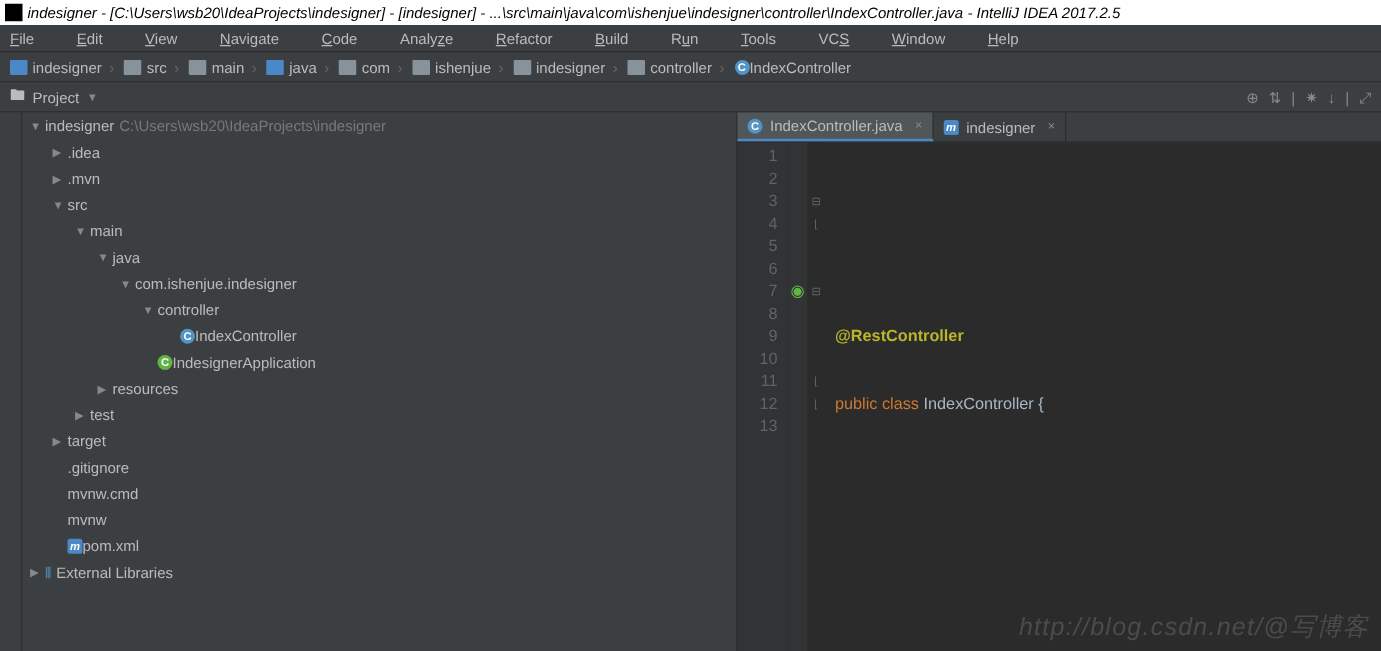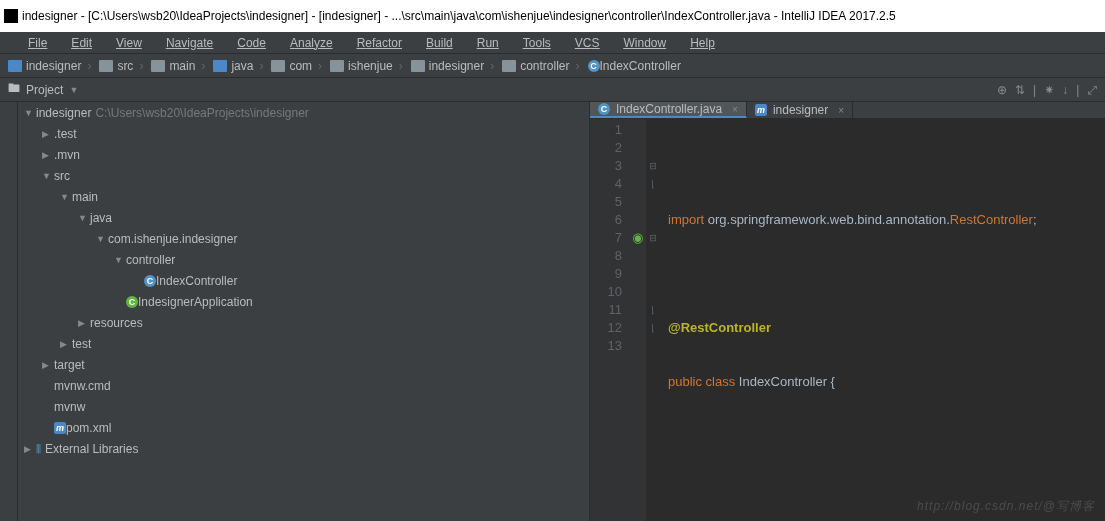--- a/index.html
+++ b/index.html
@@ -1,19 +1,19 @@
 <!DOCTYPE html>
 <html><head>
 <meta charset="utf-8">
 <style>
 * { margin: 0; padding: 0; box-sizing: border-box; font-family: "Segoe UI", Arial, sans-serif; }
 body { width: 1105px; height: 521px; background: #3c3f41; color: #bbb; font-size: 12px; overflow: hidden; }
-.titlebar { background: #fff; height: 32px; display: flex; align-items: center; padding: 0 4px; color: #000; }
+.titlebar { background: #fff; height: 20px; display: flex; align-items: center; padding: 0 4px; color: #000; font-style: italic; }
 .titlebar .icon { width: 14px; height: 14px; background: #000; margin-right: 4px; display: inline-block; }
-.menubar { height: 22px; background: #3c3f41; display: flex; align-items: center; padding: 0 20px; gap: 8px; border-bottom: 1px solid #2b2b2b; text-decoration: underline; }
+.menubar { height: 22px; background: #3c3f41; display: flex; align-items: center; padding: 0 0; gap: 18px; border-bottom: 1px solid #2b2b2b; }
 .menubar span { padding: 2px 8px; cursor: pointer; color: #bbb; }
 .menubar span u { text-decoration: underline; }
 .breadcrumb { height: 24px; background: #3c3f41; display: flex; align-items: center; padding: 0 6px; border-bottom: 1px solid #2b2b2b; }
 .crumb { display: flex; align-items: center; padding: 0 6px 0 2px; cursor: pointer; position: relative; }
 .crumb .ci { width: 14px; height: 12px; margin-right: 4px; }
 .folder-icon { background: #87939a; border-radius: 1px; }
 .folder-icon-blue { background: #4a88c7; border-radius: 1px; }
 .class-icon { width: 12px; height: 12px; background: #5294c4; border-radius: 50%; display: inline-flex; align-items: center; justify-content: center; color: #fff; font-size: 9px; font-weight: bold; }
 .crumb::after { content: "›"; color: #666; margin-left: 6px; }
 .crumb:last-child::after { content: ""; }
@@ -41,21 +41,21 @@
 .gutter div { height: 18px; }
 .gut-ann { width: 16px; background: #313335; padding-top: 2px; }
 .gut-ann div { height: 18px; display: flex; align-items: center; justify-content: center; }
 .fold { width: 14px; background: #2b2b2b; padding-top: 2px; }
 .fold div { height: 18px; color: #606366; font-size: 9px; text-align: center; }
 .code { flex: 1; padding: 2px 0 0 8px; color: #a9b7c6; white-space: pre; }
 .code div { height: 18px; }
 .kw { color: #cc7832; }
 .ann { color: #bbb529; font-weight: bold; }
 .ocls { color: #cc7832;}
-.watermark { position: absolute; right: 10px; bottom: 6px; color: #6b6b6b; font-size: 12px; font-style: italic; letter-spacing: 1px; opacity: 0.5; }
+.watermark { position: absolute; right: 10px; bottom: 6px; color: #6b6b6b; font-size: 20px; font-style: italic; letter-spacing: 1px; opacity: 0.5; }
 .file-icon { background: #87939a; border-radius: 1px; }
 .target-icon { background: #c47830; border-radius: 1px; }
 </style>
 </head>
 <body>
 
 <div class="titlebar">
   <span class="icon"></span>
   <span>indesigner - [C:\Users\wsb20\IdeaProjects\indesigner] - [indesigner] - ...\src\main\java\com\ishenjue\indesigner\controller\IndexController.java - IntelliJ IDEA 2017.2.5</span>
 </div>
@@ -137,21 +137,21 @@
   <div class="project-tree" id="tree">
       <div class="tree-item i0">
         <span class="arrow">▼</span>
         <span class="ci folder-icon-blue"></span>
         <span class="label">indesigner</span>
         <span class="path">C:\Users\wsb20\IdeaProjects\indesigner</span>
       </div>
       <div class="tree-item i1">
         <span class="arrow">▶</span>
         <span class="ci folder-icon"></span>
-        <span class="label">.test</span>
+        <span class="label">.idea</span>
       </div>
       <div class="tree-item i1">
         <span class="arrow">▶</span>
         <span class="ci folder-icon"></span>
         <span class="label">.mvn</span>
       </div>
       <div class="tree-item i1">
         <span class="arrow">▼</span>
         <span class="ci folder-icon"></span>
         <span class="label">src</span>
@@ -193,20 +193,25 @@
       </div>
       <div class="tree-item i2">
         <span class="arrow">▶</span>
         <span class="ci folder-icon"></span>
         <span class="label">test</span>
       </div>
       <div class="tree-item i1">
         <span class="arrow">▶</span>
         <span class="ci target-icon"></span>
         <span class="label">target</span>
+      </div>
+      <div class="tree-item i1">
+        <span class="arrow"></span>
+        <span class="ci file-icon"></span>
+        <span class="label">.gitignore</span>
       </div>
       <div class="tree-item i1">
         <span class="arrow"></span>
         <span class="ci file-icon"></span>
         <span class="label">mvnw.cmd</span>
       </div>
       <div class="tree-item i1">
         <span class="arrow"></span>
         <span class="ci file-icon"></span>
         <span class="label">mvnw</span>
@@ -276,21 +281,20 @@
         <div>⊟</div>
           <div></div>
           <div></div>
           <div></div>
           <div>⌊</div>
           <div>⌊</div>
           <div></div>
       </div>
       <div class="code">
         <div></div>
-        <div><span class="kw">import</span><span> org.springframework.web.bind.annotation.</span><span class="ocls">RestController</span><span>;</span></div>
         <div></div>
         <div><span class="ann">@RestController</span></div>
         <div><span class="kw">public class </span><span>IndexController</span><span> {</span></div>
         
         
         
         
         
         
       </div>

